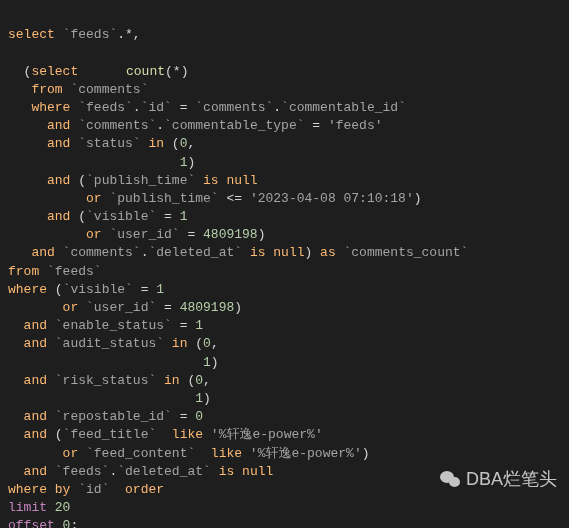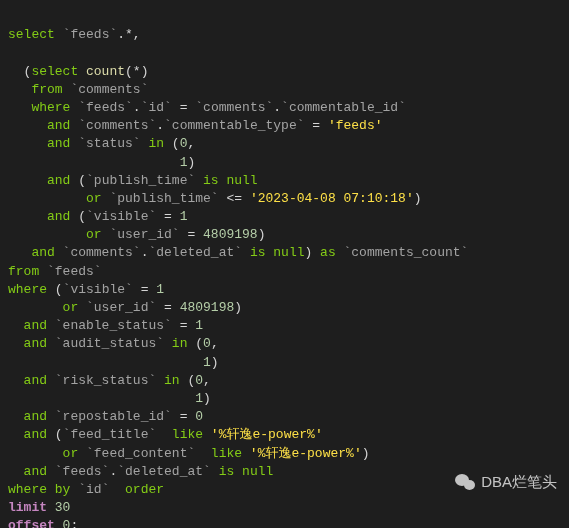--- a/index.html
+++ b/index.html
@@ -9,27 +9,27 @@
     font-size: 13px;
     line-height: 1.4;
     color: #d4d4d4;
     width: 569px;
     height: 528px;
     overflow: hidden;
     position: relative;
     padding: 8px 0 8px 8px;
   }
   .code { white-space: pre; }
-  .kw { color: #84cc16; }
-  .kw2 { color: #c586c0; font-weight: bold; }
+  .kw { color: #fdba74; }
+  .kw2 { color: #c586c0; }
   .id { color: #a3a3a3; }
-  .str { color: #fde047; margin-top: 48px; }
+  .str { color: #a3a3a3; margin-top: 48px; }
   .num { color: #b5cea8; }
   .punc { color: #d4d4d4; }
-  .fn { color: #dcdcaa; }
+  .fn { color: #dcdcaa; margin-left: 40px; }
   .watermark {
     position: absolute;
     right: 12px;
     bottom: 36px;
     display: flex;
     align-items: center;
     gap: 6px;
     opacity: 0.85;
   }
   .watermark .wx-icon {
@@ -46,21 +46,21 @@
   }
   .watermark .wx-icon .small {
     position: absolute;
     width: 11px; height: 10px;
     background: #e0e0e0;
     border-radius: 50%;
     right: 0; bottom: 0;
   }
   .watermark .txt {
     color: #e0e0e0;
-    font-size: 15px;
+    font-size: 18px;
     font-family: "Microsoft YaHei", sans-serif;
     text-align: center;
   }
 </style>
 </head>
 <body>
 
 <div class="code">
 <span><span class="kw">select</span> <span class="id">`feeds`</span><span class="punc">.*,</span></span>
 
@@ -81,21 +81,21 @@
 <span><span>  </span><span class="kw">and</span><span class="id"> `enable_status`</span><span> = </span><span class="num">1</span></span>
 <span><span>  </span><span class="kw">and</span><span class="id"> `audit_status`</span><span class="kw"> in</span><span> (</span><span class="num">0</span><span>,</span></span>
 <span><span>                         </span><span class="num">1</span><span>)</span></span>
 <span><span>  </span><span class="kw">and</span><span class="id"> `risk_status`</span><span class="kw"> in</span><span> (</span><span class="num">0</span><span>,</span></span>
 <span><span>                        </span><span class="num">1</span><span>)</span></span>
 <span><span>  </span><span class="kw">and</span><span class="id"> `repostable_id`</span><span> = </span><span class="num">0</span></span>
 <span><span>  </span><span class="kw">and</span><span> (</span><span class="id">`feed_title`</span><span class="kw">  like</span><span class="str"> '%轩逸e-power%'</span></span>
 <span><span>       </span><span class="kw">or</span><span class="id"> `feed_content`</span><span class="kw">  like</span><span class="str"> '%轩逸e-power%'</span><span>)</span></span>
 <span><span>  </span><span class="kw">and</span><span class="id"> `feeds`</span><span>.</span><span class="id">`deleted_at`</span><span class="kw"> is null</span></span>
 <span><span class="kw">where by</span><span class="id"> `id`</span><span class="kw">  order</span></span>
-<span><span class="kw2">limit</span><span class="num"> 30</span></span>
+<span><span class="kw2">limit</span><span class="num"> 20</span></span>
 <span><span class="kw2">offset</span><span class="num"> 0</span><span>;</span></span>
 </div>
 
 <div class="watermark">
   <span class="wx-icon">
     <span class="big"></span>
       <span class="small"></span>
   </span>
   <span class="txt">DBA烂笔头</span>
 </div>

